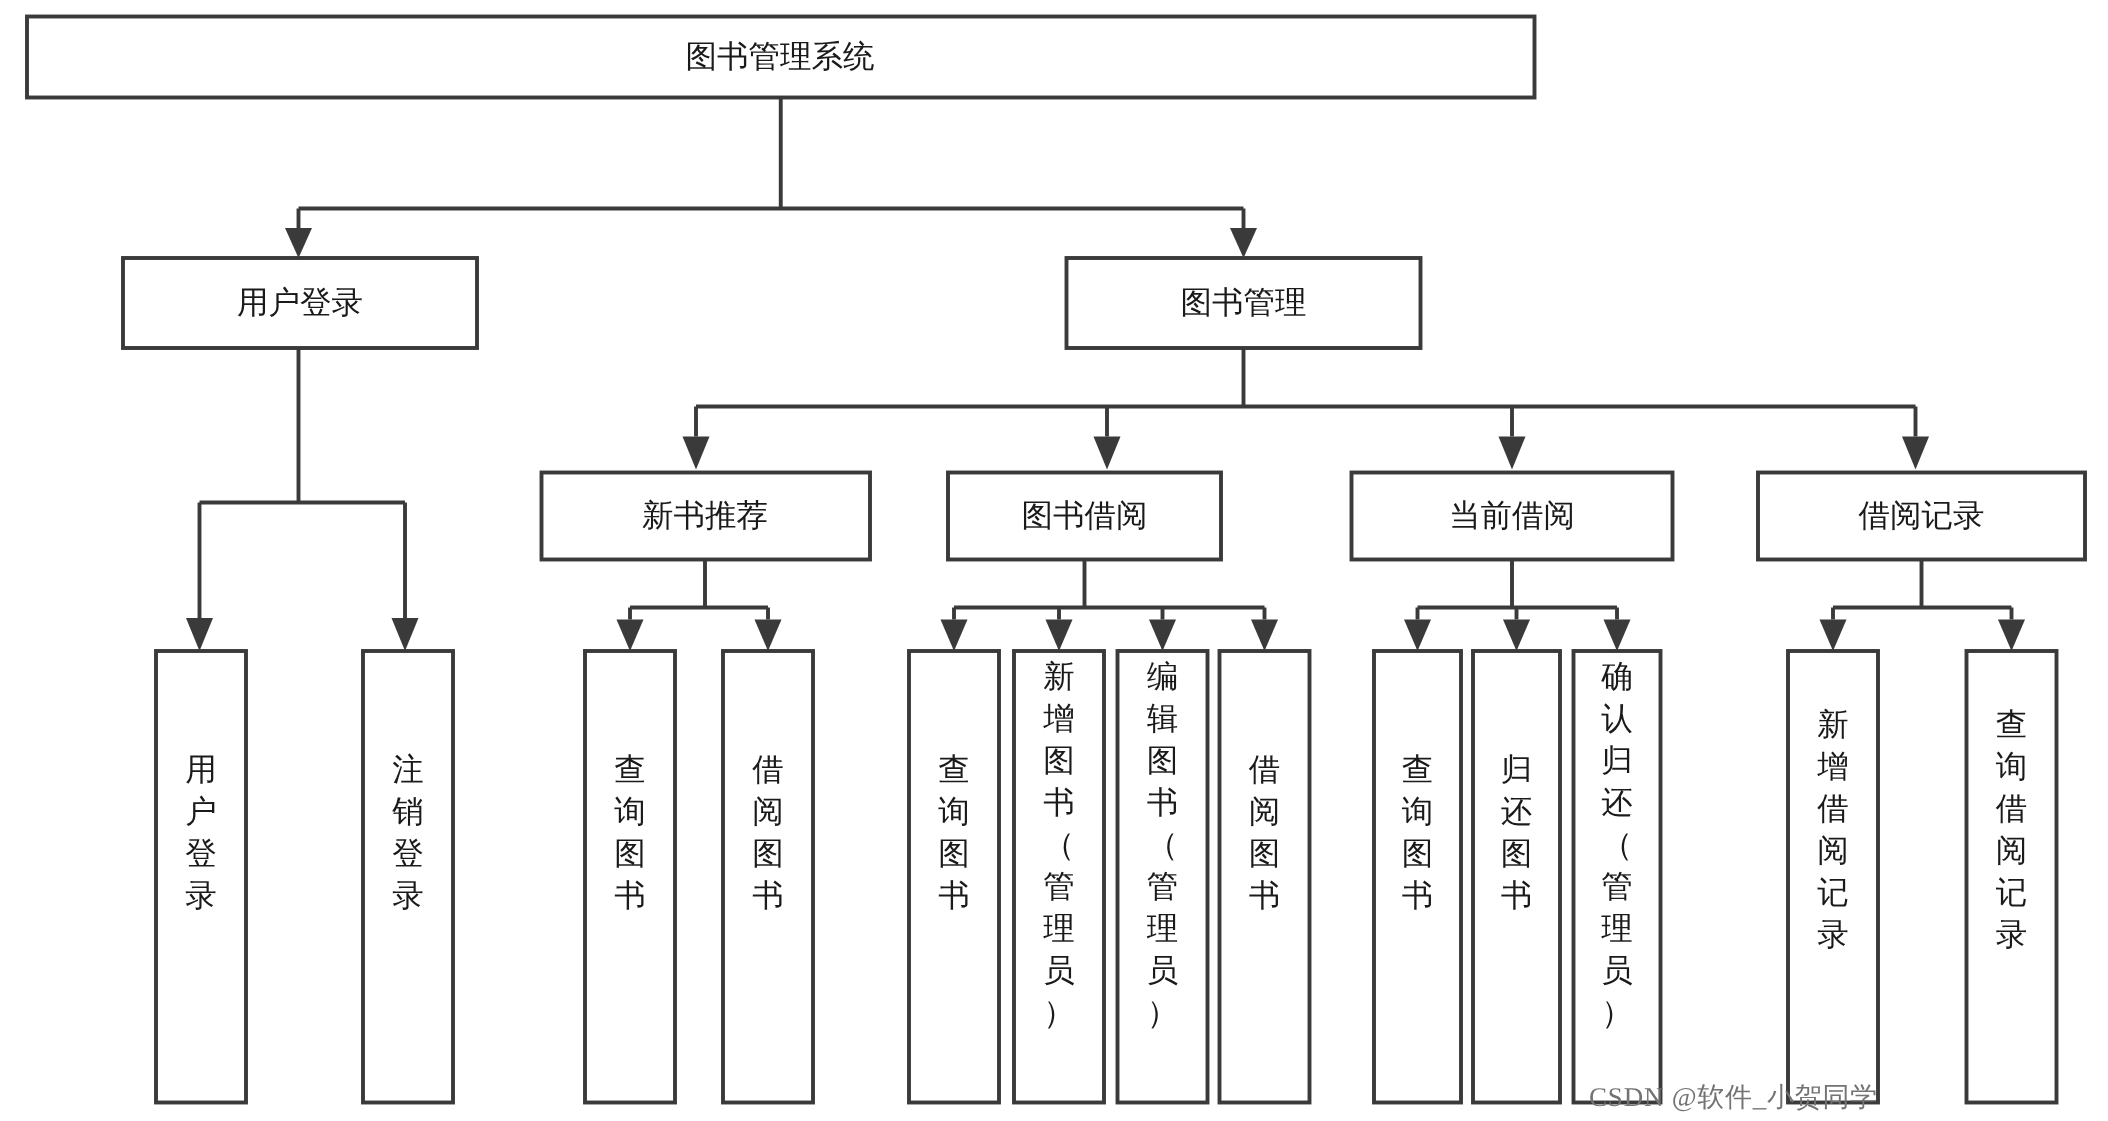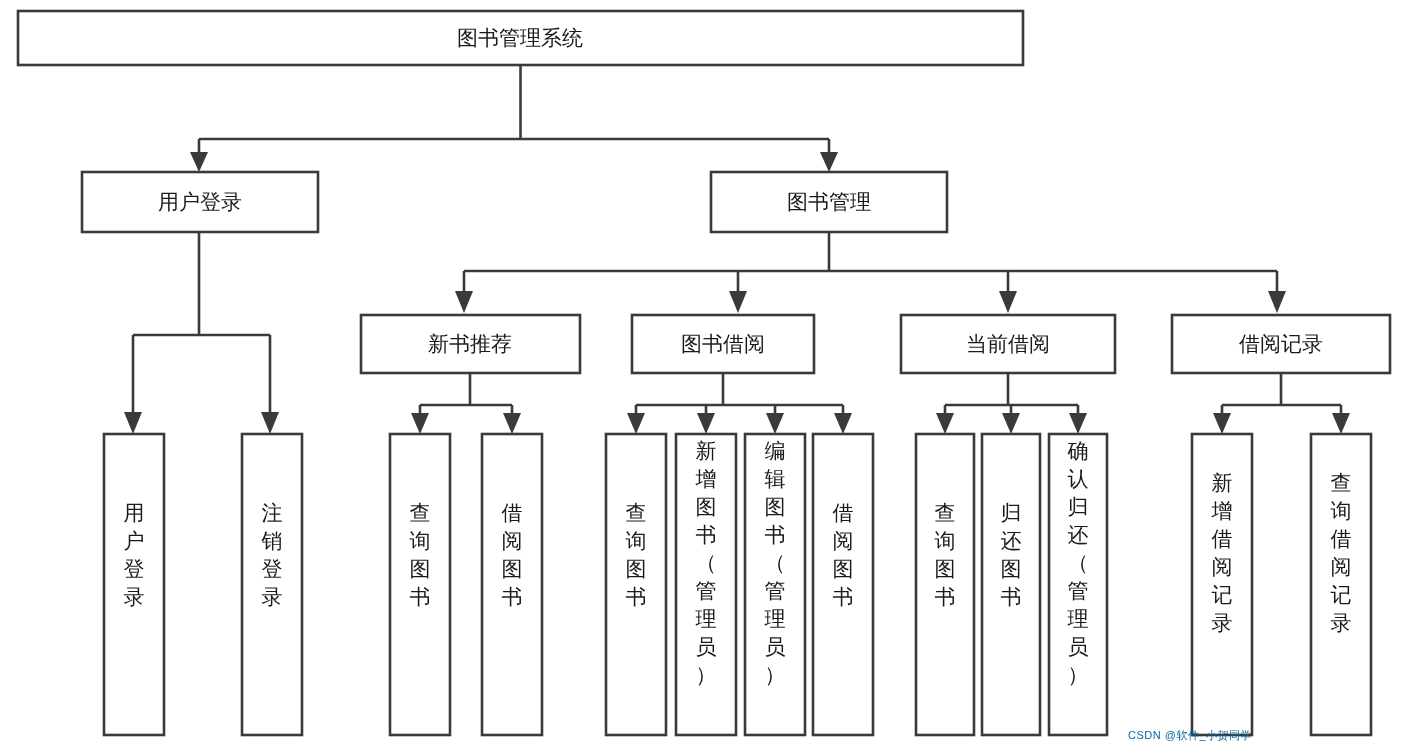--- a/index.html
+++ b/index.html
@@ -52,23 +52,23 @@
   .node-label-v {
     font-family: "DejaVu Sans", "Liberation Sans", sans-serif;
     font-size: 21px;
     fill: #1a1a1a;
     text-anchor: middle;
   }
   .watermark {
     position: absolute;
     right: 8px;
     bottom: 4px;
-    font-family: Liberation Sans, sans-serif;
-    font-size: 11px;
-    color: #0369a1;
+    font-family: Liberation Serif, serif;
+    font-size: 18px;
+    color: #737373;
     letter-spacing: 0.5px;
     white-space: nowrap;
     pointer-events: none;
   }
 </style>
 </head>
 <body>
 
 <div id="diagram-root">
 

